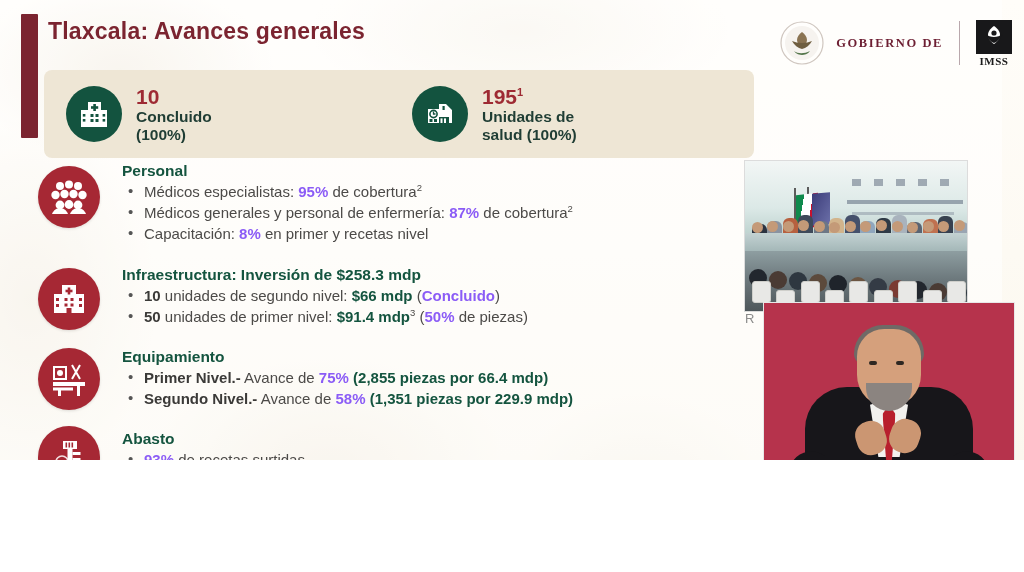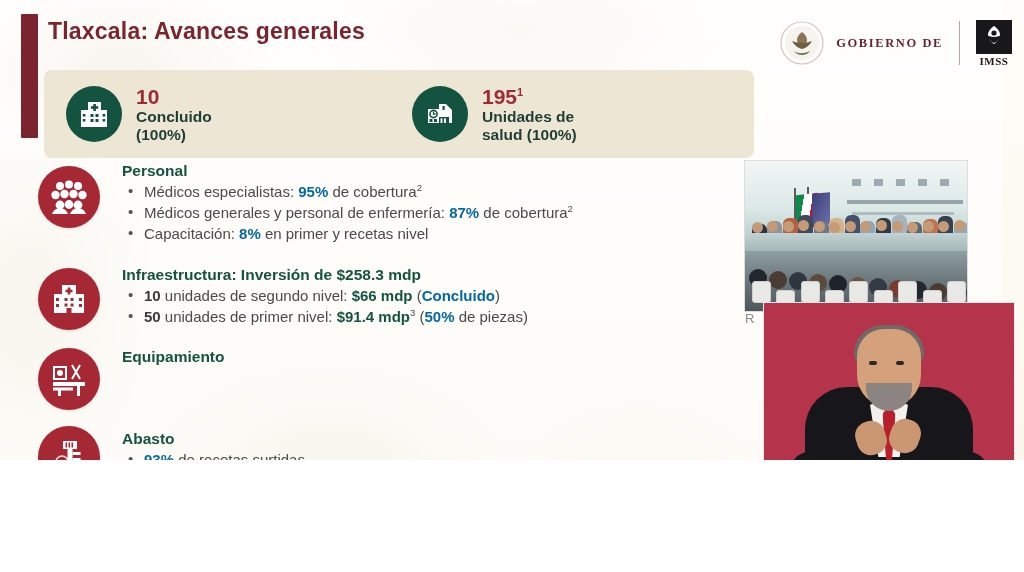--- a/index.html
+++ b/index.html
@@ -79,21 +79,21 @@
   .sec-title{font-size:15.5px;font-weight:700;color:#14543f;margin-bottom:2px;}
   ul.bullets{list-style:none;margin:0;padding:0;}
   ul.bullets li{
     position:relative;padding-left:22px;margin:1px 0;
     font-size:15px;color:#4c4a48;line-height:1.34;
   }
   ul.bullets li::before{
     content:"•";position:absolute;left:6px;top:-1px;color:#555;font-size:15px;
   }
   b.green{color:#14543f;font-weight:700;}
-  b.maroon{color:#0369a1;font-weight:700;}
+  b.maroon{color:#8b5cf6;font-weight:700;}
   b.dark{color:#3b3a38;font-weight:700;}
   sup{font-size:9.5px;}
   
   .footnote{
     position:absolute;left:24px;top:497px;width:720px;
     font-size:11.3px;color:#5a5550;line-height:1.42;
   }
   
   .bottom-bar{
     position:absolute;left:22px;top:524px;width:980px;height:16px;
@@ -302,20 +302,24 @@
           <circle cx="10" cy="12" r="3" fill="#fff"></circle>
           <path d="M22 4l4 7-4 7M30 4l-4 7 4 7" stroke="#fff" stroke-width="2" fill="none"></path>
           <rect x="3" y="21" width="32" height="4" fill="#fff"></rect>
           <rect x="3" y="26.5" width="20" height="3" fill="#fff"></rect>
           <rect x="8" y="29" width="3" height="6" fill="#fff"></rect>
           <rect x="27" y="25" width="3" height="10" fill="#fff"></rect>
         </svg>
       </div>
       <div class="sec-body">
         <div class="sec-title">Equipamiento</div>
+        <ul class="bullets">
+            <li><b class="dark">Primer Nivel.-</b><span> Avance de </span><b class="maroon">75%</b><span> </span><b class="green">(2,855 piezas por 66.4 mdp)</b></li>
+            <li><b class="dark">Segundo Nivel.-</b><span> Avance de </span><b class="maroon">58%</b><span> </span><b class="green">(1,351 piezas por 229.9 mdp)</b></li>
+          </ul>
       </div>
     </div>
 
     <div class="section" style="min-height:62px">
       <div class="sec-icon" style="top:-4px">
         <svg width="38" height="38" viewBox="0 0 38 38">
           <rect x="13" y="3" width="14" height="8" fill="#fff"></rect>
           <rect x="15.5" y="4.5" width="1.6" height="5" fill="#a62834"></rect>
           <rect x="18.5" y="4.5" width="1.6" height="5" fill="#a62834"></rect>
           <rect x="21.5" y="4.5" width="1.6" height="5" fill="#a62834"></rect>

